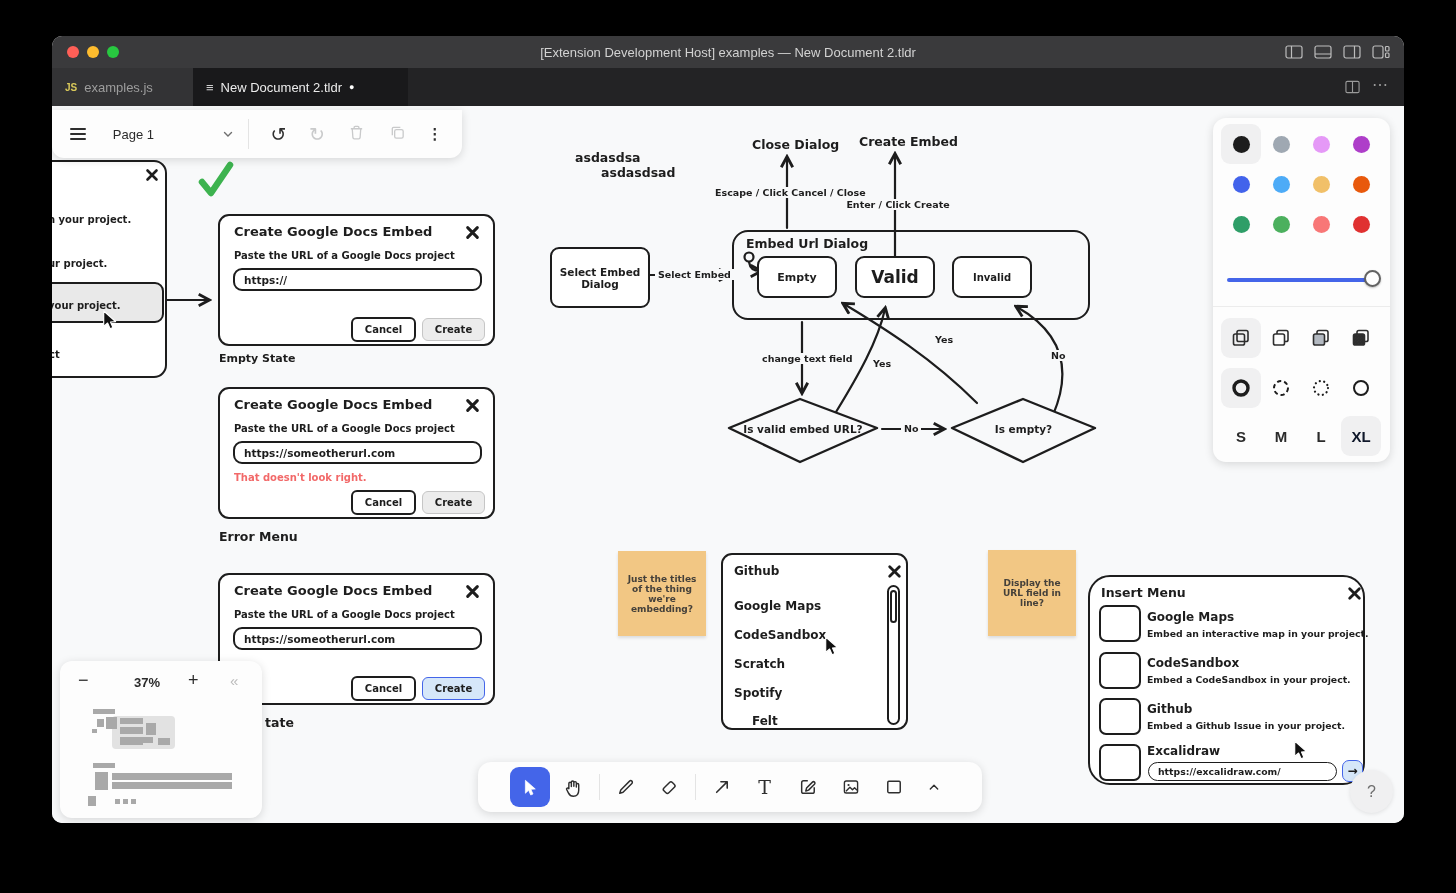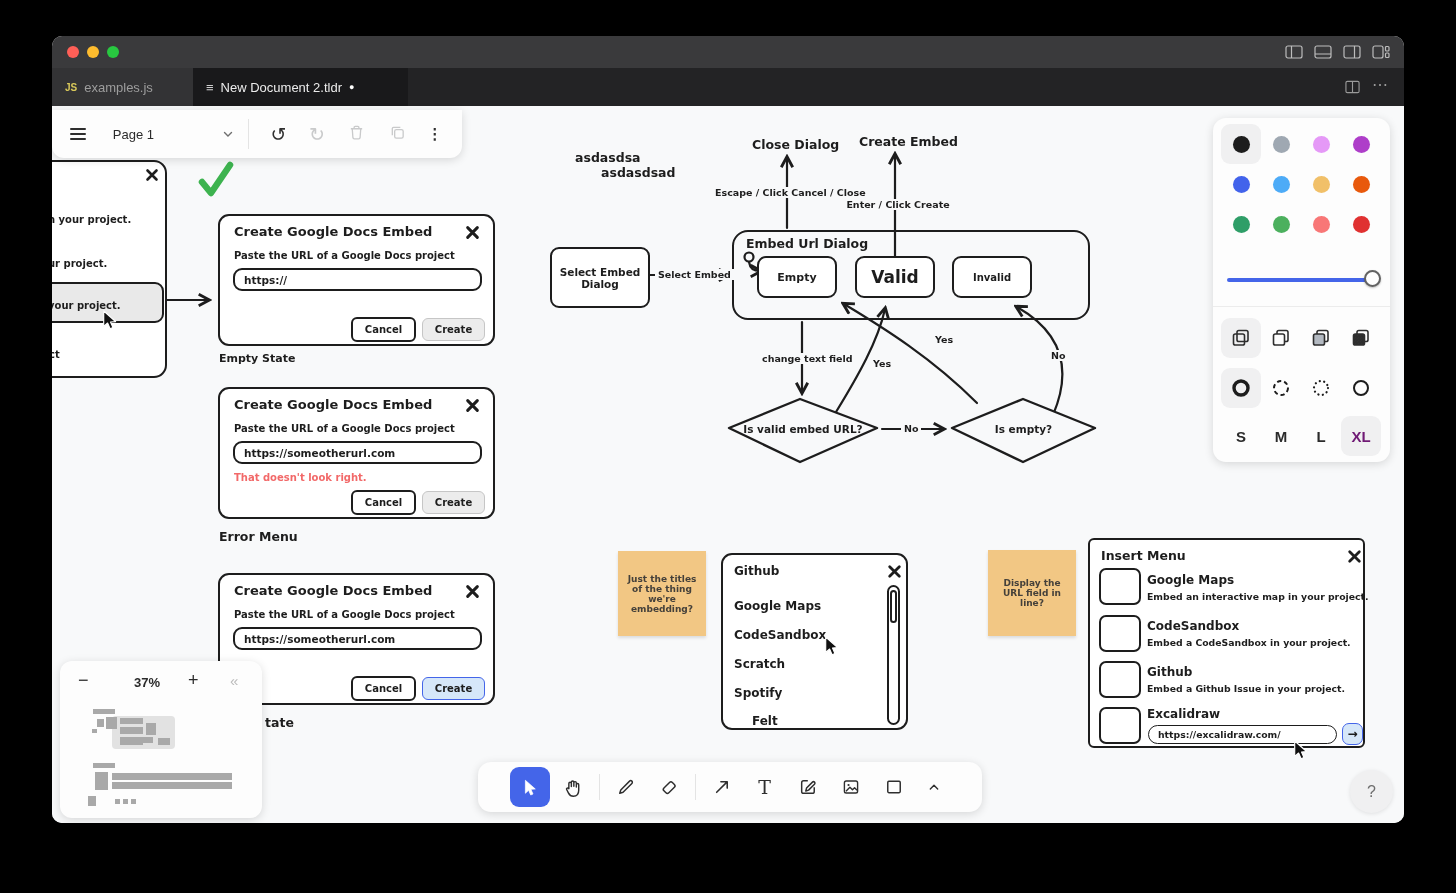--- a/index.html
+++ b/index.html
@@ -39,20 +39,21 @@
 <body>
 
 <div class="window">
 
   <div class="titlebar">
     <div class="lights">
       <div class="light" style="background:#ff5f57"></div>
       <div class="light" style="background:#febc2e"></div>
       <div class="light" style="background:#28c840"></div>
     </div>
+    <div class="tb-title">[Extension Development Host] examples — New Document 2.tldr</div>
     <div class="tb-icons">
       <svg class="icon18" viewBox="0 0 18 14" fill="none" stroke="#bdbdbd" stroke-width="1.2">
           <rect x="1" y="1" width="16" height="12" rx="2"></rect>
           <line x1="6.5" y1="1" x2="6.5" y2="13"></line>
         </svg>
       <svg class="icon18" viewBox="0 0 18 14" fill="none" stroke="#bdbdbd" stroke-width="1.2">
           <rect x="1" y="1" width="16" height="12" rx="2"></rect>
           <line x1="1" y1="9" x2="17" y2="9"></line>
         </svg>
       <svg class="icon18" viewBox="0 0 18 14" fill="none" stroke="#bdbdbd" stroke-width="1.2">
@@ -212,21 +213,21 @@
         </svg>
       <div class="hand abs" style="left:11px;top:44px;font-size:12px">Google Maps</div>
       <div class="hand abs" style="left:11px;top:73px;font-size:12px">CodeSandbox</div>
       <div class="hand abs" style="left:11px;top:102px;font-size:12px">Scratch</div>
       <div class="hand abs" style="left:11px;top:131px;font-size:12px">Spotify</div>
       <div class="hand abs" style="left:29px;top:159px;font-size:12px">Felt</div>
       <div class="abs" style="left:164px;top:30px;width:13px;height:140px;border:2px solid #1d1d1d;border-radius:7px;box-sizing:border-box"></div>
       <div class="abs" style="left:167px;top:35px;width:7px;height:33px;border:2px solid #1d1d1d;border-radius:4px;box-sizing:border-box;background:#fff"></div>
     </div>
 
-    <div class="dlg" style="left:1036px;top:432px;width:277px;height:210px;border-radius:6px">
+    <div class="dlg" style="left:1036px;top:469px;width:277px;height:210px;border-radius:22px">
       <div class="hand abs" style="left:11px;top:8px;font-size:12.5px">Insert Menu</div>
       <svg class="abs" style="left:257px;top:9px" width="15" height="15" viewBox="0 0 14 14">
           <path d="M2.5 2.5 L11.5 11.5 M11.5 2.5 L2.5 11.5" stroke="#1d1d1d" stroke-width="2.6" stroke-linecap="round"></path>
         </svg>
       <div class="abs" style="left:9px;top:28px;width:42px;height:37px;border:2px solid #1d1d1d;border-radius:7px;box-sizing:border-box"></div>
       <div class="hand abs" style="left:57px;top:33px;font-size:12px">Google Maps</div>
       <div class="hand abs" style="left:57px;top:51px;font-size:9.3px">Embed an interactive map in your project.</div>
       <div class="abs" style="left:9px;top:75px;width:42px;height:37px;border:2px solid #1d1d1d;border-radius:7px;box-sizing:border-box"></div>
       <div class="hand abs" style="left:57px;top:79px;font-size:12px">CodeSandbox</div>
       <div class="hand abs" style="left:57px;top:97px;font-size:9.3px">Embed a CodeSandbox in your project.</div>
@@ -383,21 +384,21 @@
         <div class="cell">
             <span style="font-size:15px;font-weight:bold;color:#2b2b2b">S</span>
           </div>
         <div class="cell">
             <span style="font-size:15px;font-weight:bold;color:#2b2b2b">M</span>
           </div>
         <div class="cell">
             <span style="font-size:15px;font-weight:bold;color:#2b2b2b">L</span>
           </div>
         <div class="cell sel">
-            <span style="font-size:15px;font-weight:bold;color:#701a75">XL</span>
+            <span style="font-size:15px;font-weight:bold;color:#0f172a">XL</span>
           </div>
       </div>
     </div>
 
     <div class="panel" style="left:426px;top:656px;width:504px;height:50px;display:flex;align-items:center;justify-content:center;gap:3px;padding:0 6px;box-sizing:border-box">
       <div class="tool sel">
         <svg width="21" height="21" viewBox="0 0 24 24">
             <path d="M7.3 3.8 L7.3 18.6 L11 15.2 L13.4 20.6 L16 19.4 L13.6 14.1 L18.6 13.7 Z" fill="#fff" stroke="#fff" stroke-width="0.8" stroke-linejoin="round"></path>
           </svg>
       </div>

